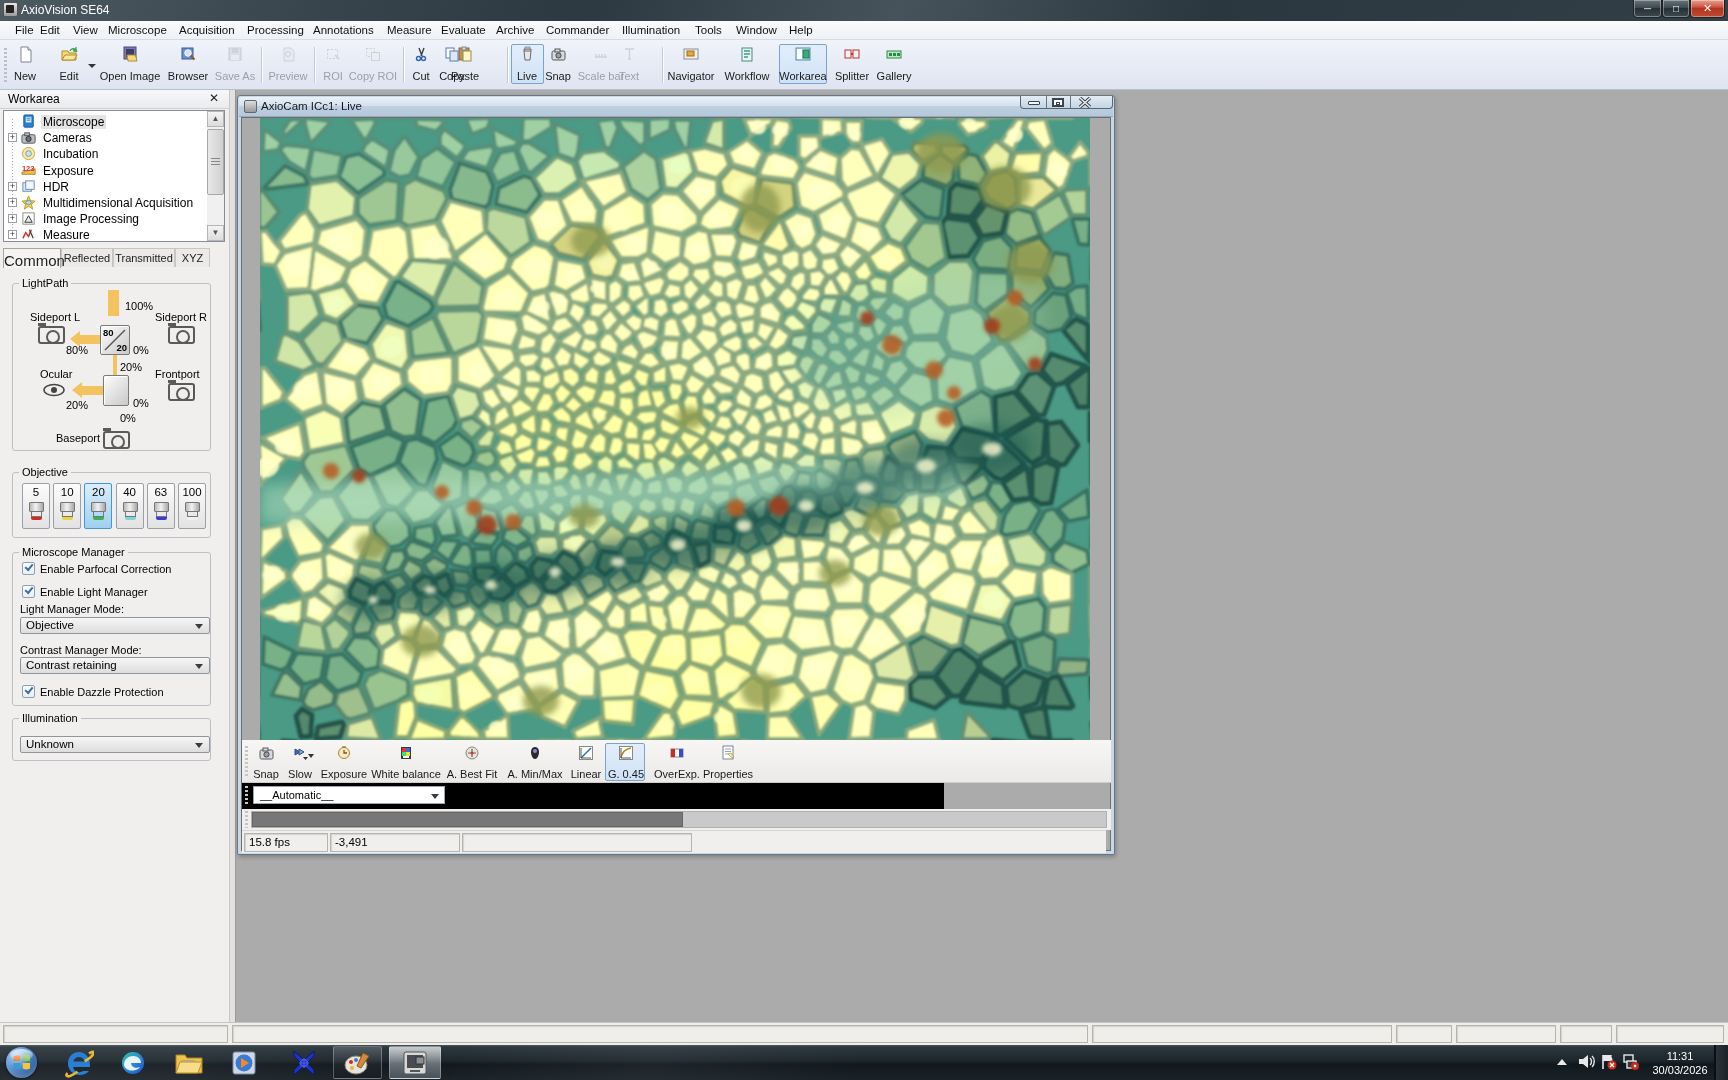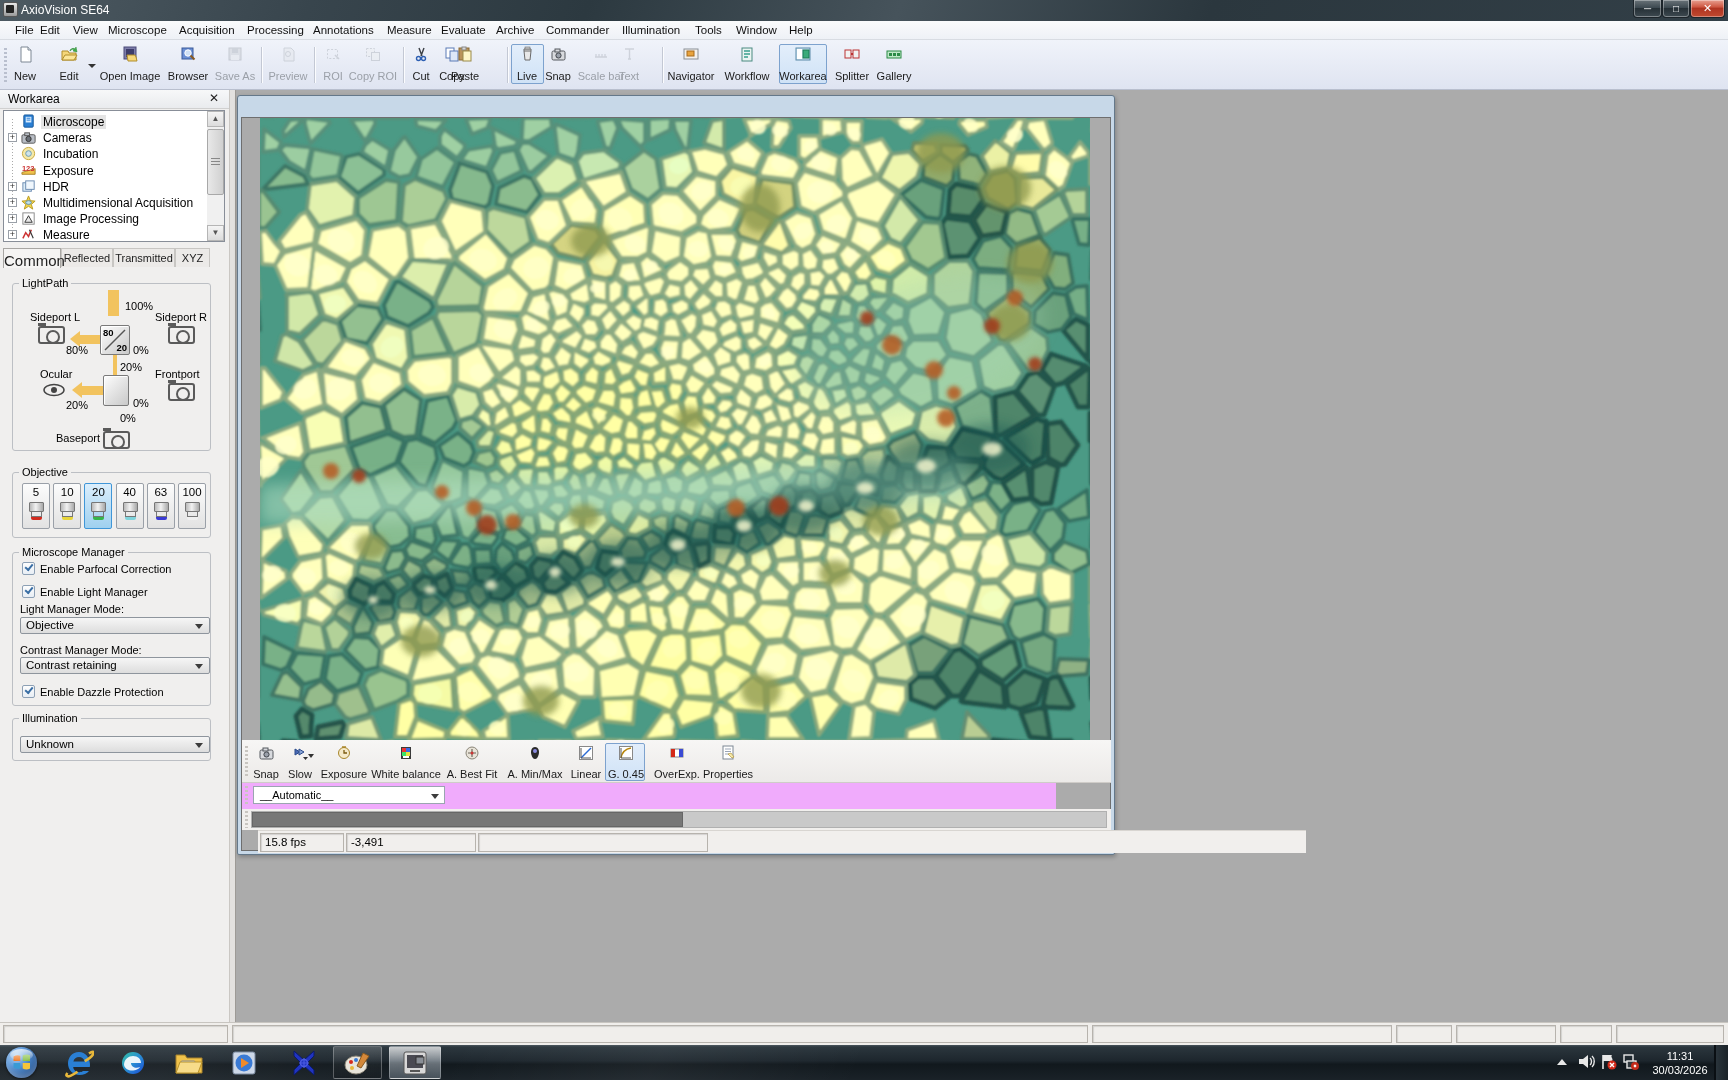--- a/index.html
+++ b/index.html
@@ -59,27 +59,27 @@
 #wtb{position:absolute;left:1px;top:1px;right:1px;height:20px;border-radius:2px 2px 0 0;background:linear-gradient(180deg,#eaf1f8,#d4e1ee 45%,#bfd1e2 46%,#b4c8db);border-bottom:1px solid #93a9bd}
 #wtb .wt{position:absolute;left:22px;top:3px;font-size:11.5px;color:#15191d}
 #wico{position:absolute;left:5px;top:3px;width:13px;height:13px;background:linear-gradient(180deg,#ddd,#999);border:1px solid #666;border-radius:2px}
 #mdigrp{position:absolute;left:781px;top:-1px;width:93px;height:13px;background:linear-gradient(180deg,#e4edf5,#c2d4e4);border:1px solid #5a6670;border-top:none;border-radius:0 0 4px 4px}
 #wclient{position:absolute;left:3px;top:21px;right:3px;bottom:3px;background:#ababab;border:1px solid #6e6e6e}
 #imgbox{position:absolute;left:18px;top:0px;width:830px;height:622px;overflow:hidden}
 #ctb{position:absolute;left:0;top:622px;width:869px;height:43px;background:linear-gradient(180deg,#f7f6f5,#eceae8);border-bottom:1px solid #cfccc8}
 .cti{position:absolute;top:5px;text-align:center;width:70px}
 .cti .tl{display:block;font-size:11px;color:#1a1a1a;margin-top:2px;white-space:nowrap}
 .cti .ic{display:inline-block;width:16px;height:16px;position:relative}
-#crow{position:absolute;left:0;top:665px;width:814px;height:26px;background:#f0abfc}
+#crow{position:absolute;left:0;top:665px;width:702px;height:26px;background:#000000}
 #ccombo{position:absolute;left:11px;top:3px;width:192px;height:18px;background:#fff;border:1px solid #9aa5b0;font-size:11px;padding:2px 0 0 6px}
 #ccombo:after{content:"";position:absolute;right:5px;top:7px;border-left:4px solid transparent;border-right:4px solid transparent;border-top:5px solid #3c3c3c}
 #cscroll{position:absolute;left:0;top:691px;width:869px;height:21px;background:#f1efed}
 #ctrack{position:absolute;left:9px;top:2px;width:856px;height:17px;background:#c9c9c9;border:1px solid #b0b0b0}
 #cthumb{position:absolute;left:0px;top:0px;width:431px;height:15px;background:#777;border:1px solid #666}
-#cstatus{position:absolute;left:16px;top:712px;width:1048px;height:23px;background:#f1efed;border-top:1px solid #d8d5d1}
+#cstatus{position:absolute;left:0;top:712px;width:864px;height:23px;background:#f1efed;border-top:1px solid #d8d5d1}
 .grip{position:absolute;left:3px;width:3px;background:repeating-linear-gradient(180deg,#c8c5c0 0 2px,transparent 2px 4px)}
 .scell{position:absolute;top:2px;height:19px;border:1px solid #b7b3ad;box-shadow:inset 1px 1px 1px rgba(120,120,120,.25);font-size:11.5px;padding:2px 0 0 4px;color:#000}
 #appstatus{position:absolute;left:0;top:1022px;width:1728px;height:23px;background:#f0eeeb;border-top:1px solid #c8c5c0}
 #taskbar{position:absolute;left:0;top:1045px;width:1728px;height:35px;background:linear-gradient(115deg,rgba(255,255,255,.06) 10%,rgba(255,255,255,0) 25%,rgba(255,255,255,.05) 38%,rgba(255,255,255,0) 50%),linear-gradient(180deg,#48545c 0,#2b363d 2px,#1d262d 45%,#11181d 55%,#1a2228 100%)}
 .tbicon{position:absolute;top:4px;width:28px;height:28px}
 .pressed{position:absolute;top:1px;height:33px;border:1px solid rgba(255,255,255,.28);border-radius:2px;background:linear-gradient(180deg,rgba(255,255,255,.18),rgba(255,255,255,.05) 50%,rgba(0,0,0,.12))}
 .pressed.act{background:linear-gradient(180deg,rgba(255,255,255,.75),rgba(215,225,235,.45) 50%,rgba(160,175,190,.35))}
 .trtxt{position:absolute;color:#fff;font-size:11px;text-align:center;white-space:nowrap}
 </style></head>
 <body>
@@ -399,20 +399,35 @@
       <div class="lbl" style="left:20px;top:513px">Light Manager Mode:</div>
       <div class="combo" style="left:20px;top:527px;width:190px">Objective</div>
       <div class="lbl" style="left:20px;top:554px">Contrast Manager Mode:</div>
       <div class="combo" style="left:20px;top:567px;width:190px">Contrast retaining</div>
       <div class="cb" style="left:22px;top:595px"></div>
       <div class="lbl" style="left:40px;top:596px">Enable Dazzle Protection</div>
       <div class="combo" style="left:20px;top:646px;width:190px">Unknown</div>
   </div>
   <div id="splitter"></div>
   <div id="win">
+    <div id="wtb">
+        <div id="wico"></div>
+        <span class="wt">AxioCam ICc1: Live</span>
+      <div id="mdigrp">
+        <div style="position:absolute;left:25px;top:0;width:1px;height:12px;background:#6a7680"></div>
+        <div style="position:absolute;left:49px;top:0;width:1px;height:12px;background:#6a7680"></div>
+        <div style="position:absolute;left:7px;top:5px;width:12px;height:4px;background:#f8fafc;border:1px solid #3b454d;border-radius:1px"></div>
+        <div style="position:absolute;left:31px;top:2px;width:12px;height:9px;background:#fff;border:2px solid #3b454d"></div>
+        <div style="position:absolute;left:35px;top:6px;width:4px;height:3px;border:1px solid #3b454d;background:#fff"></div>
+        <svg style="position:absolute;left:55px;top:1px" width="18" height="11" viewBox="0 0 18 11">
+            <path d="M4 1L14 10M14 1L4 10" stroke="#3b454d" stroke-width="3.4"></path>
+            <path d="M4 1L14 10M14 1L4 10" stroke="#eef2f6" stroke-width="1.4"></path>
+          </svg>
+      </div>
+    </div>
     <div id="wclient">
       <div id="imgbox"><svg width="830" height="622" viewBox="0 0 830 622">
 <defs>
 <filter id="b1" x="-20%" y="-20%" width="140%" height="140%">
                 <feGaussianBlur stdDeviation="1.1"></feGaussianBlur>
               </filter>
 <filter id="b2" x="-50%" y="-50%" width="200%" height="200%">
                 <feGaussianBlur stdDeviation="2"></feGaussianBlur>
               </filter>
 <filter id="b3" x="-50%" y="-50%" width="200%" height="200%">

